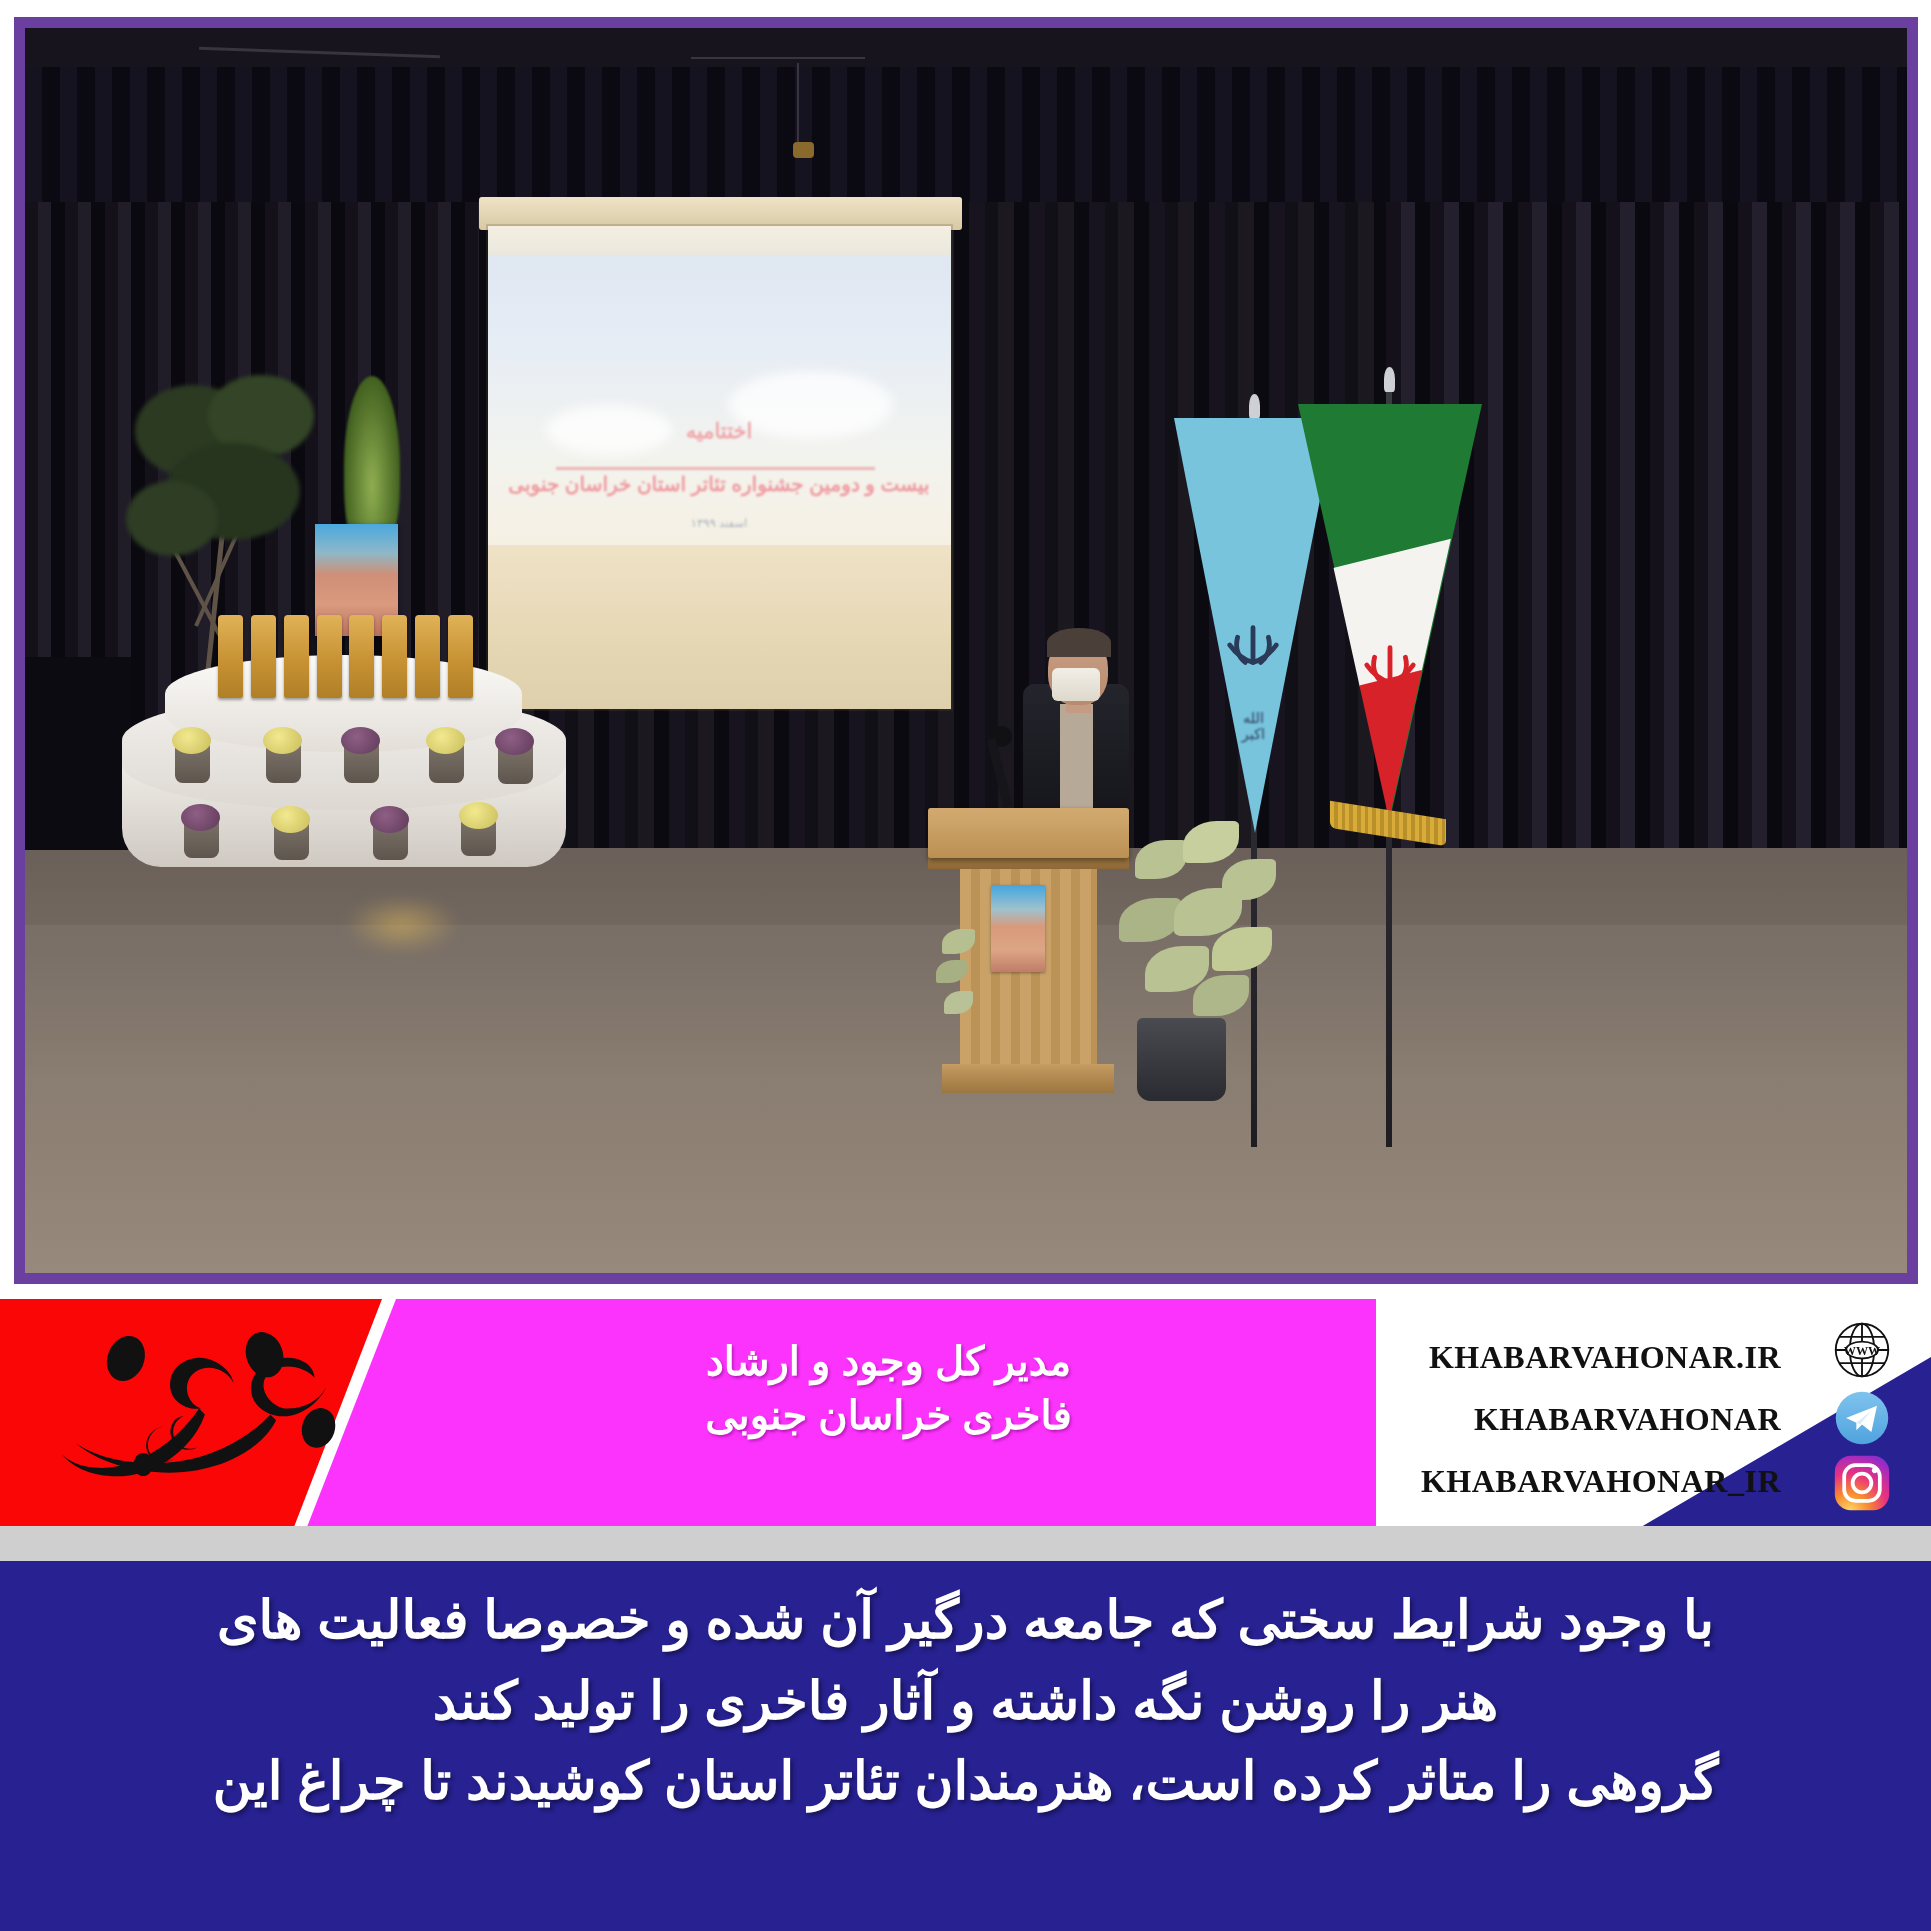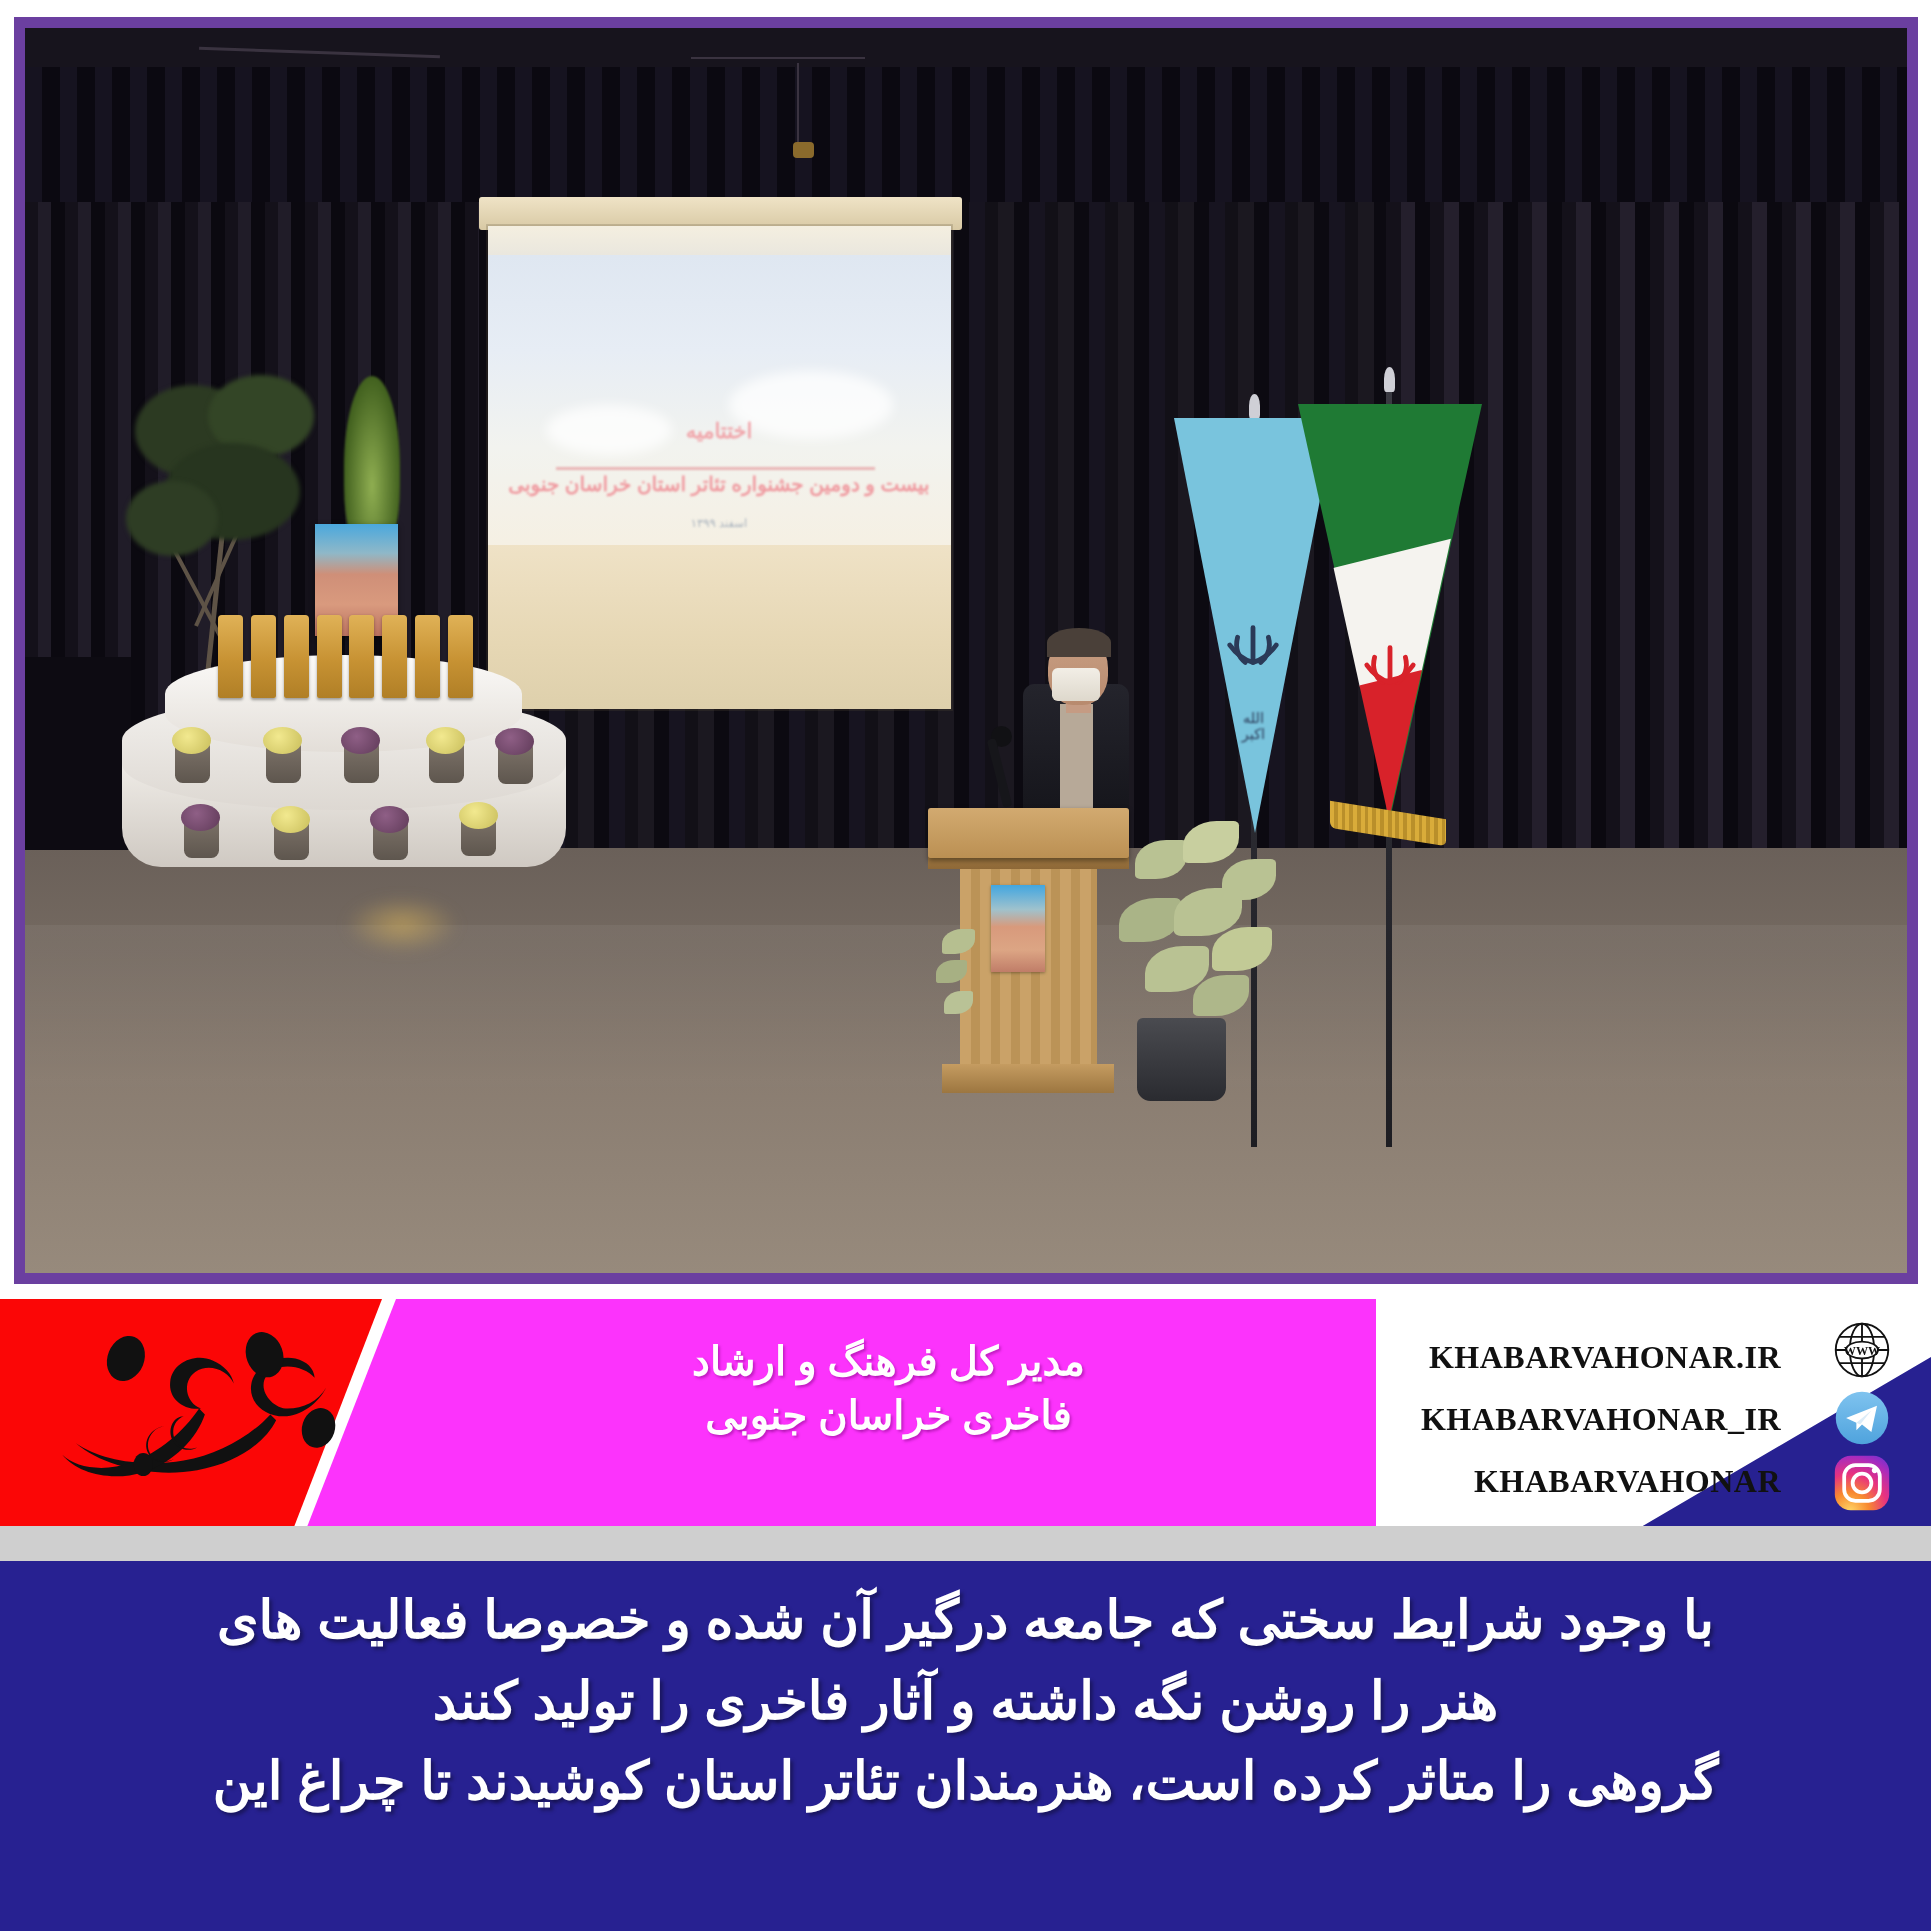--- a/index.html
+++ b/index.html
@@ -338,36 +338,36 @@
           <path d="M140 110 C128 112 120 124 124 136 C127 146 140 150 150 144 C142 150 128 148 123 138 C117 126 126 112 140 110 Z"></path>
           <ellipse cx="118" cy="150" rx="10" ry="12"></ellipse>
           <ellipse cx="100" cy="40" rx="19" ry="24" transform="rotate(22 100 40)"></ellipse>
           <ellipse cx="244" cy="36" rx="19" ry="24" transform="rotate(-20 244 36)"></ellipse>
           <path d="M160 100 C150 104 146 116 152 126 C156 133 166 136 174 132 C166 138 152 134 148 124 C143 112 150 100 160 100 Z"></path>
         </g>
       </svg>
     </div>
 
     <div class="banner-caption">
-      <div>مدیر کل فرهنگ و ارشاد</div>
+      <div>مدیر کل وجود و ارشاد</div>
       <div>فاخری خراسان جنوبی</div>
     </div>
 
     <div class="contact-block">
 
       <div class="contact-row">
         <span class="contact-text">KHABARVAHONAR.IR</span>
       </div>
 
       <div class="contact-row">
+        <span class="contact-text">KHABARVAHONAR</span>
+      </div>
+
+      <div class="contact-row">
         <span class="contact-text">KHABARVAHONAR_IR</span>
-      </div>
-
-      <div class="contact-row">
-        <span class="contact-text">KHABARVAHONAR</span>
       </div>
     </div>
 
     <div class="contact-icon" style="top:21px;">
       <svg viewBox="0 0 64 64" xmlns="http://www.w3.org/2000/svg">
         <g fill="none" stroke="#111" stroke-width="2">
           <circle cx="32" cy="32" r="28"></circle>
           <ellipse cx="32" cy="32" rx="13" ry="28"></ellipse>
           <line x1="4" y1="32" x2="60" y2="32"></line>
           <path d="M8 18 H56"></path>

